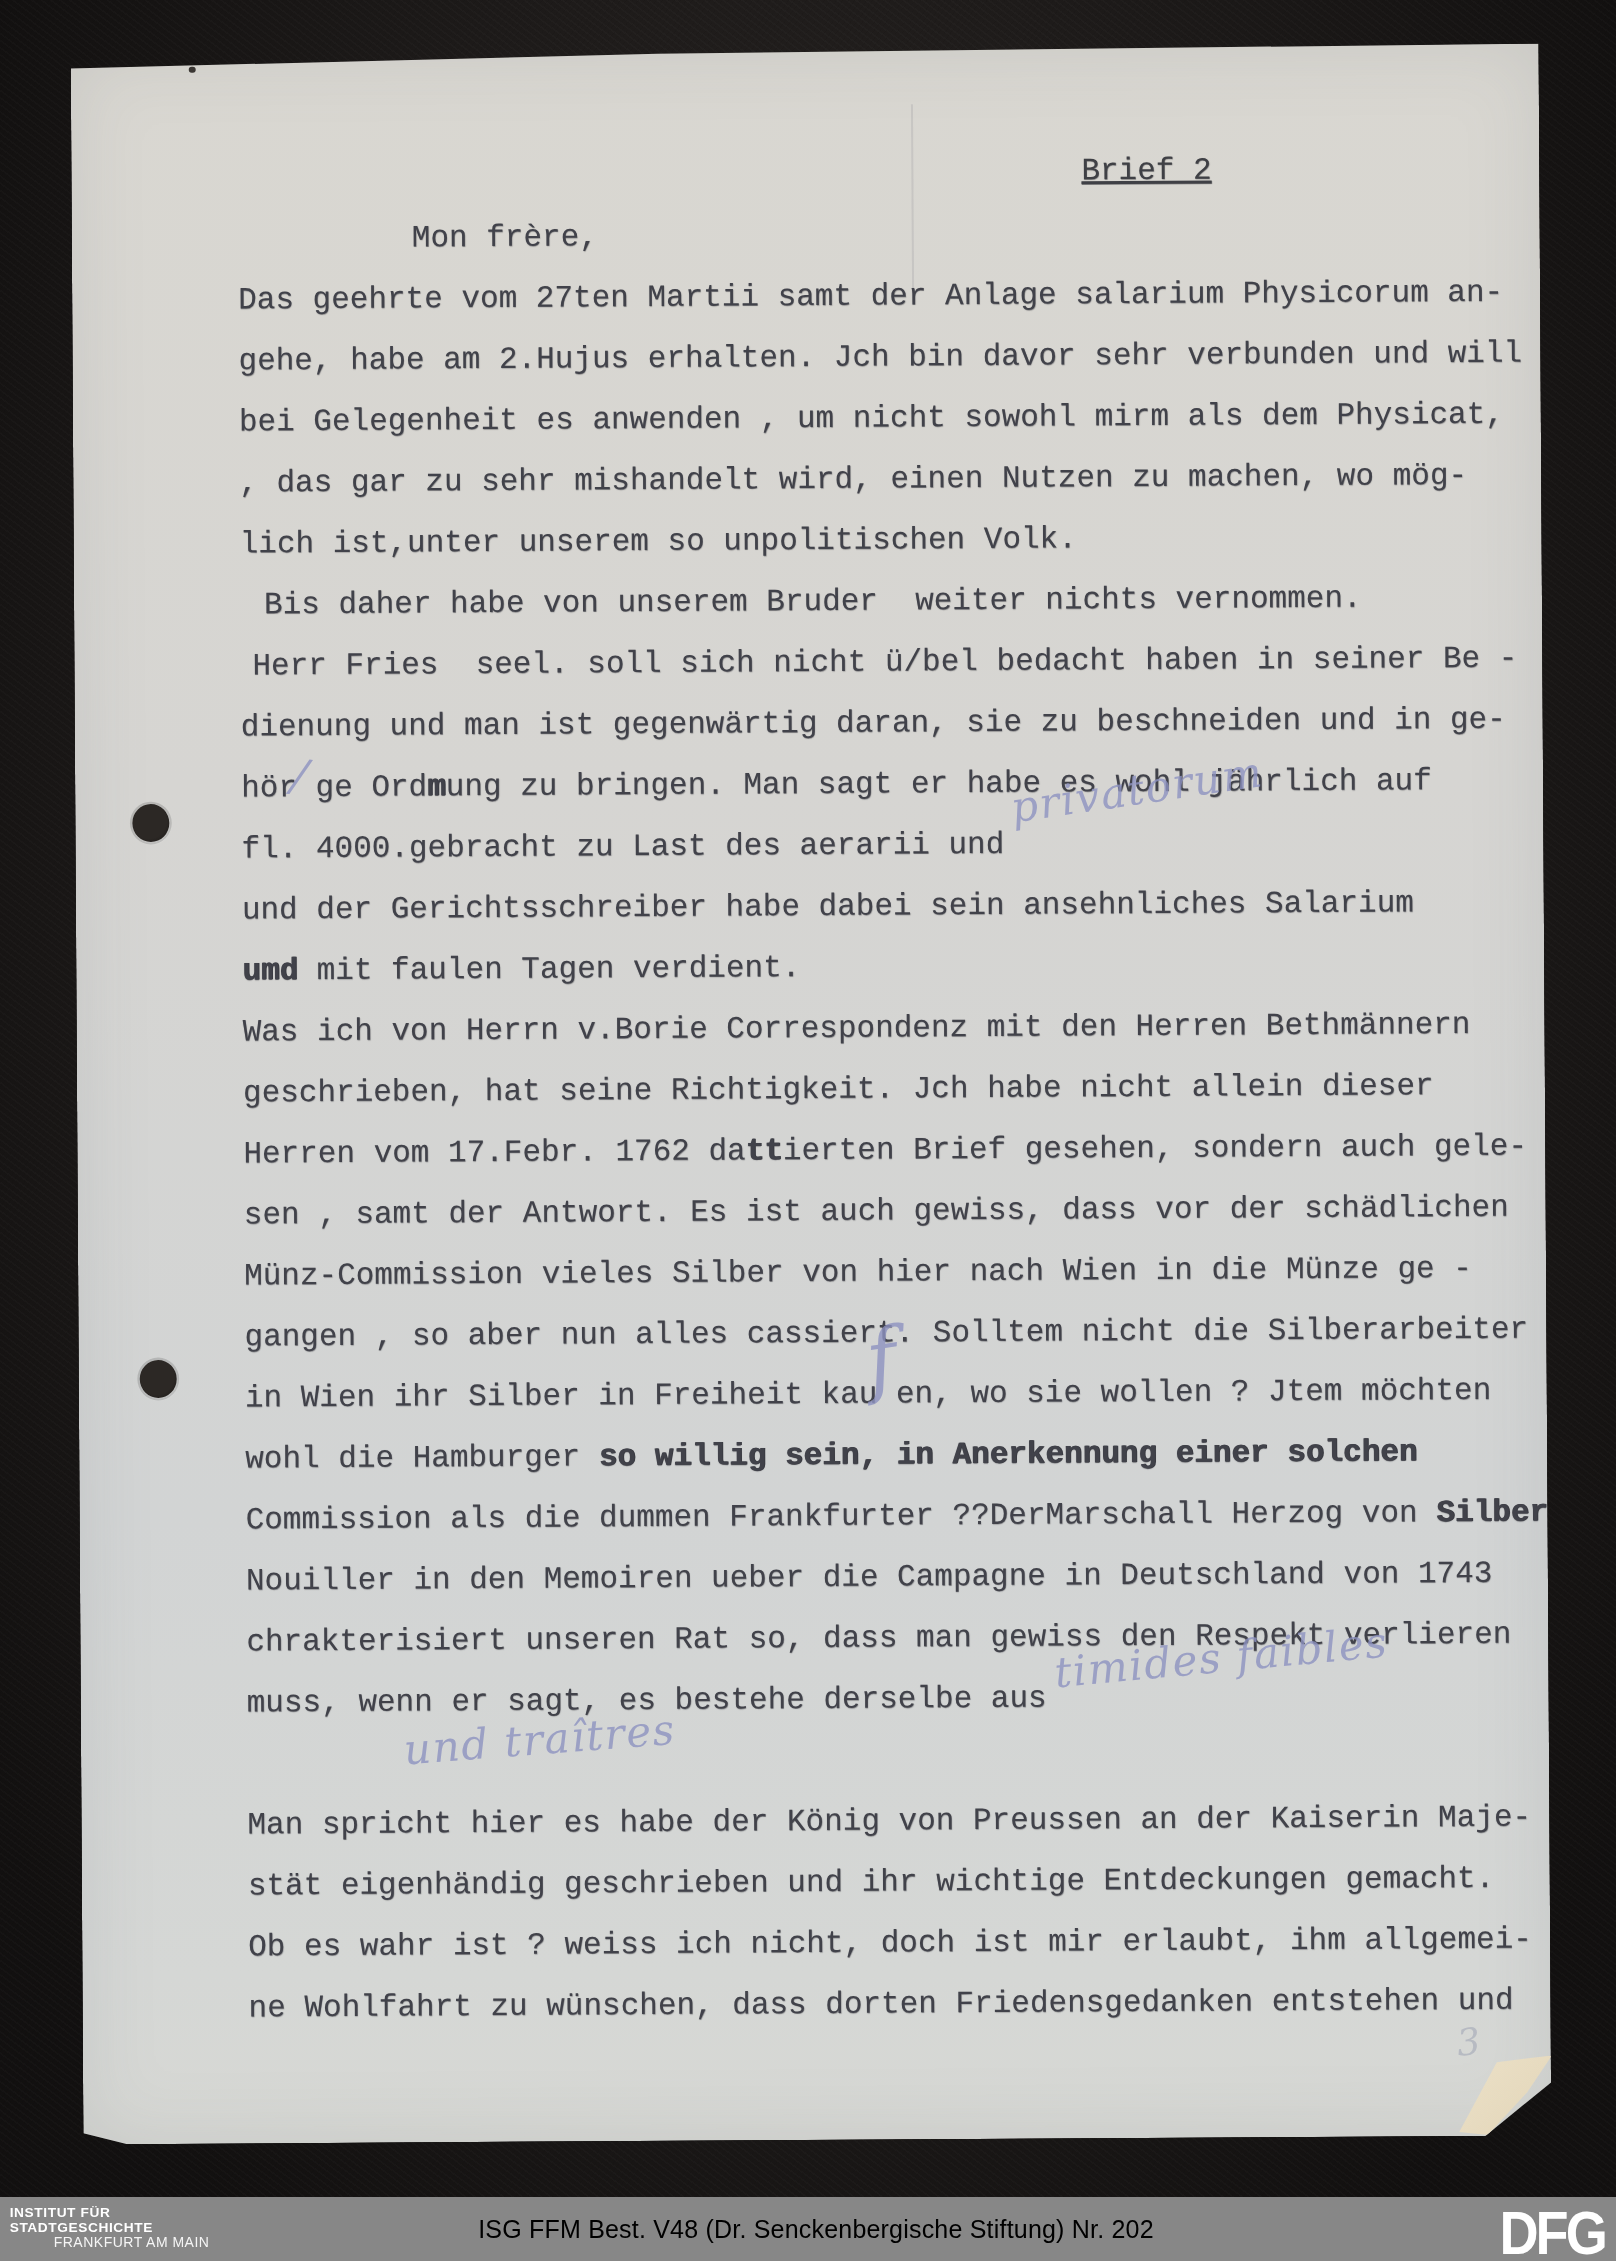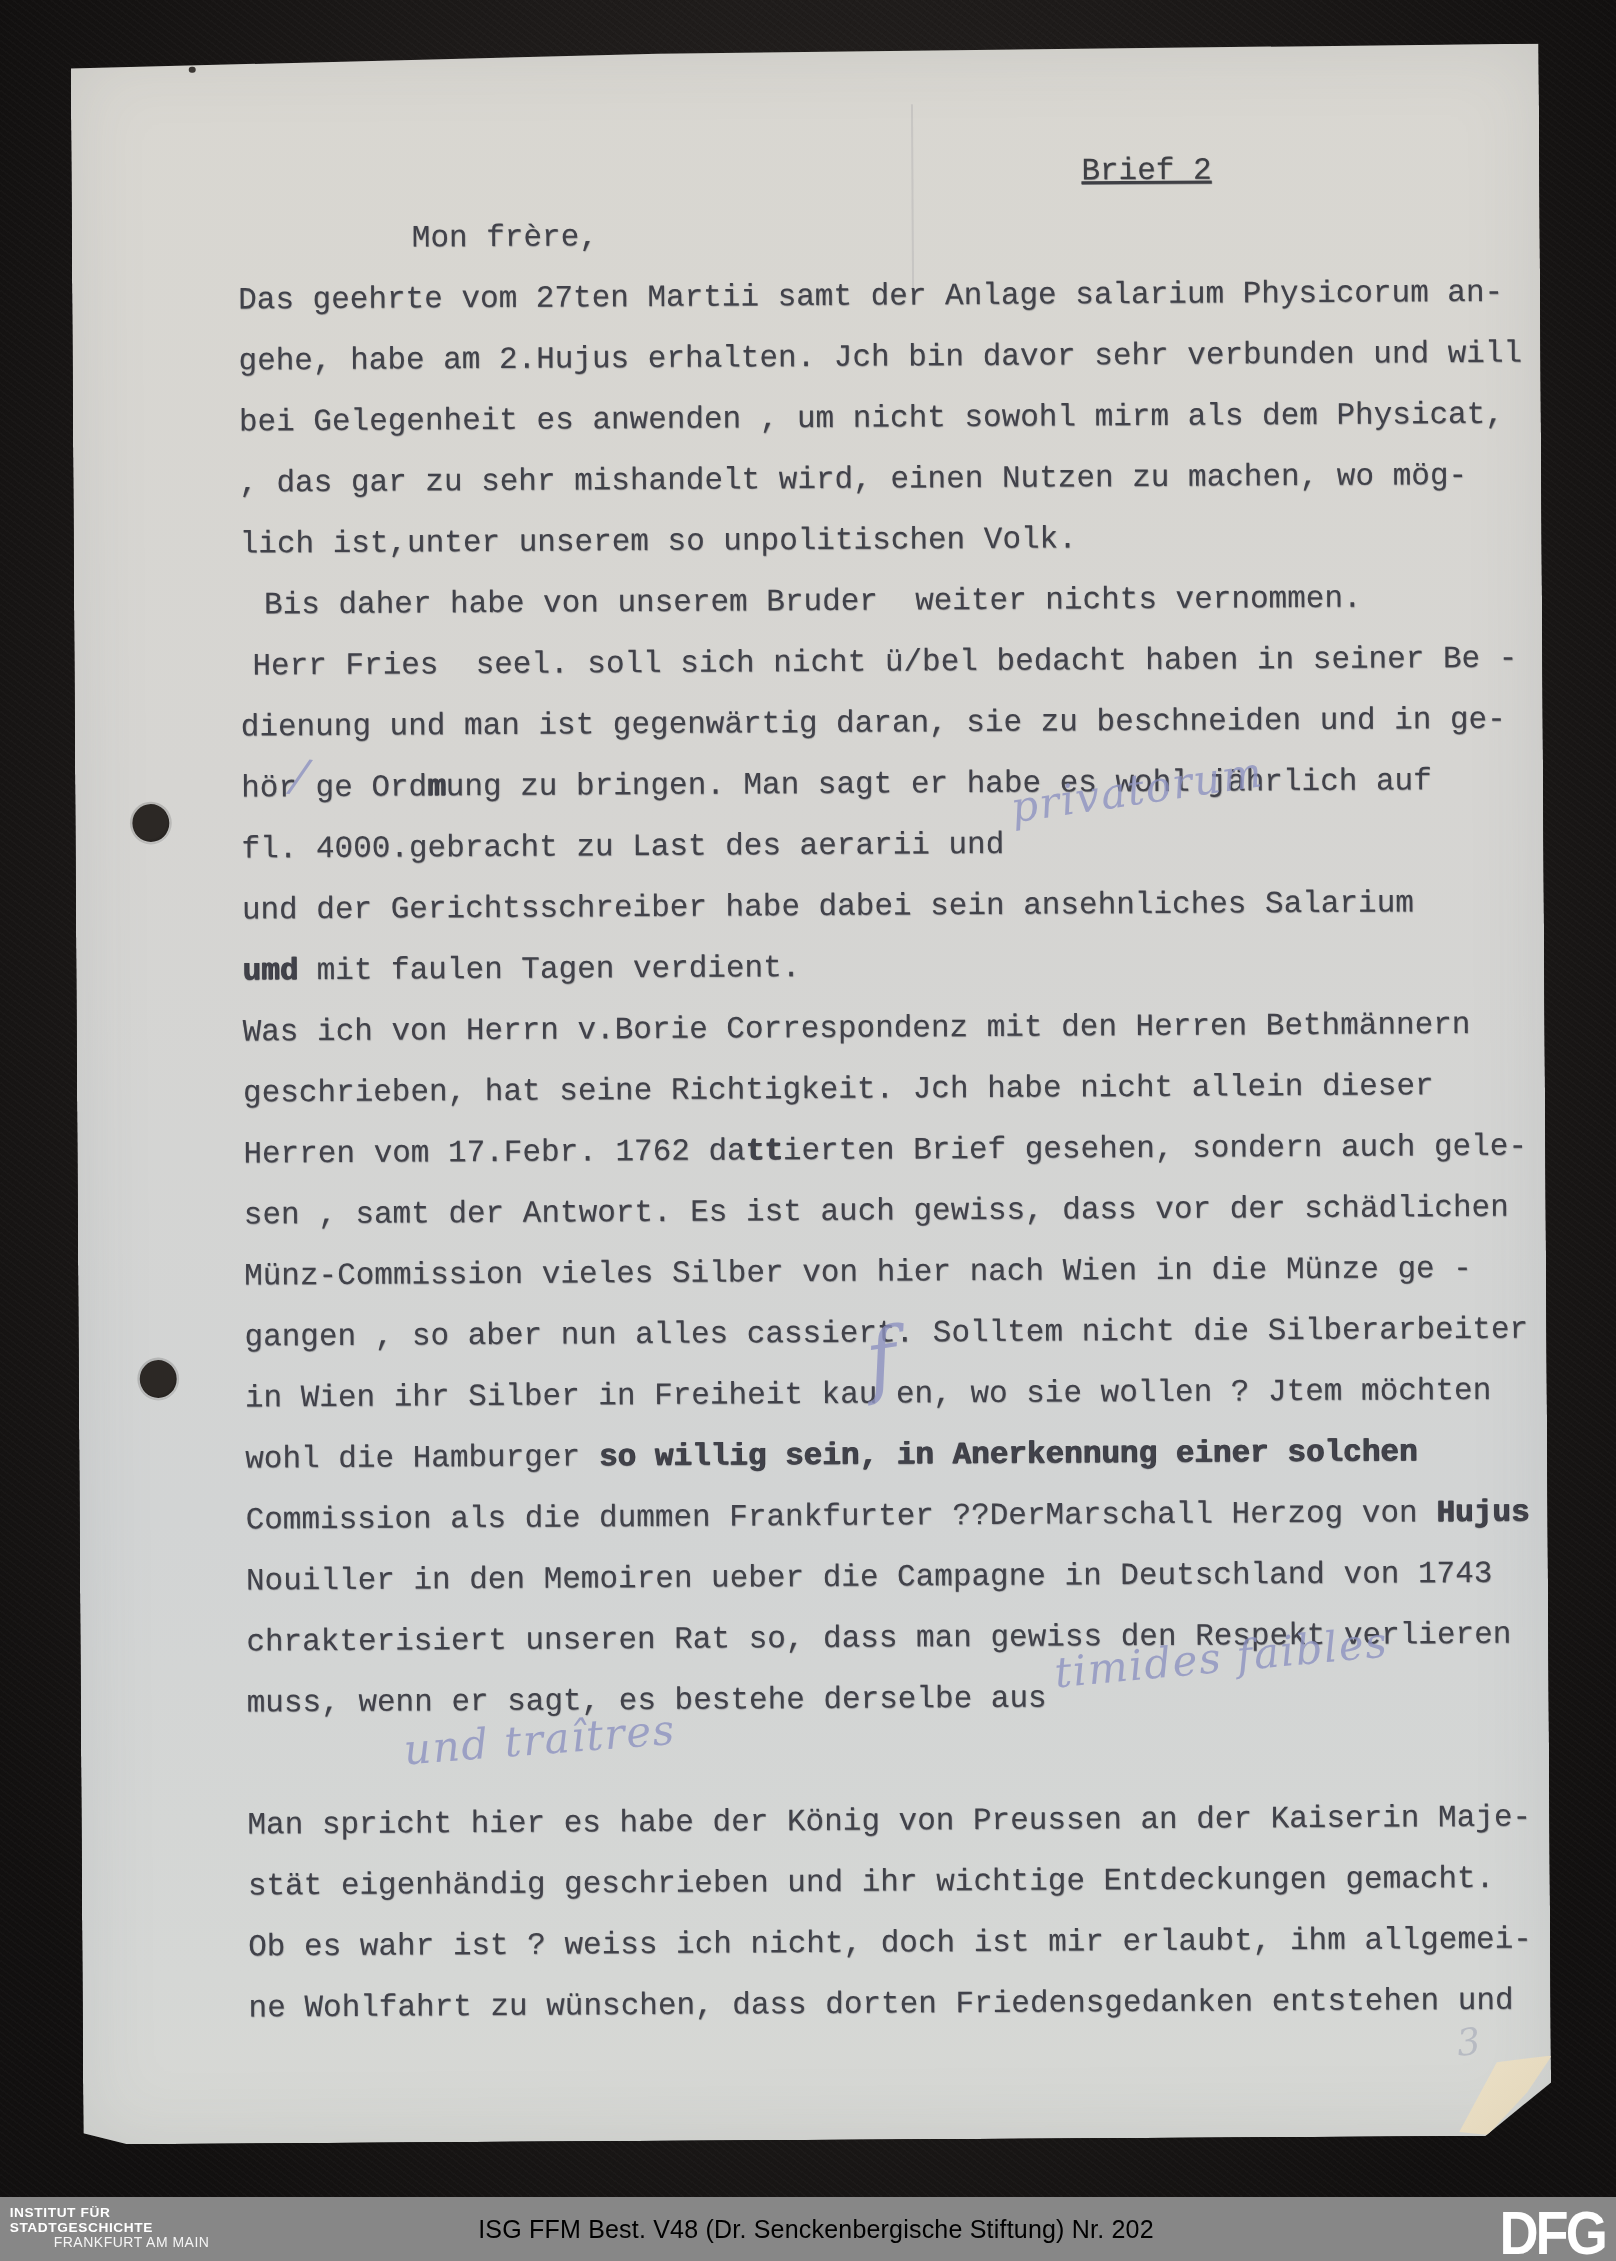--- a/index.html
+++ b/index.html
@@ -87,21 +87,21 @@
       <div class="tline"><span class="seg">und der Gerichtsschreiber habe dabei sein ansehnliches Salarium</span></div>
       <div class="tline"><span class="seg b">umd</span><span class="seg"> mit faulen Tagen verdient.</span></div>
       <div class="tline"><span class="seg">Was ich von Herrn v.Borie Correspondenz mit den Herren Bethmännern</span></div>
       <div class="tline"><span class="seg">geschrieben, hat seine Richtigkeit. Jch habe nicht allein dieser</span></div>
       <div class="tline"><span class="seg">Herren vom 17.Febr. 1762 da</span><span class="seg b">tt</span><span class="seg">ierten Brief gesehen, sondern auch gele-</span></div>
       <div class="tline"><span class="seg">sen , samt der Antwort. Es ist auch gewiss, dass vor der schädlichen</span></div>
       <div class="tline"><span class="seg">Münz-Commission vieles Silber von hier nach Wien in die Münze ge -</span></div>
       <div class="tline"><span class="seg">gangen , so aber nun alles cassiert. Solltem nicht die Silberarbeiter</span></div>
       <div class="tline"><span class="seg">in Wien ihr Silber in Freiheit kau en, wo sie wollen ? Jtem möchten</span></div>
       <div class="tline"><span class="seg">wohl die Hamburger </span><span class="seg b">so willig sein, in Anerkennung einer solchen</span></div>
-      <div class="tline"><span class="seg">Commission als die dummen Frankfurter ??DerMarschall Herzog von </span><span class="seg b">Hujus</span></div>
+      <div class="tline"><span class="seg">Commission als die dummen Frankfurter ??DerMarschall Herzog von </span><span class="seg b">Silber</span></div>
       <div class="tline"><span class="seg">Nouiller in den Memoiren ueber die Campagne in Deutschland von 1743</span></div>
       <div class="tline"><span class="seg">chrakterisiert unseren Rat so, dass man gewiss den Respekt verlieren</span></div>
       <div class="tline"><span class="seg">muss, wenn er sagt, es bestehe derselbe aus</span></div>
       <div class="tline"></div>
       <div class="tline"><span class="seg">Man spricht hier es habe der König von Preussen an der Kaiserin Maje-</span></div>
       <div class="tline"><span class="seg">stät eigenhändig geschrieben und ihr wichtige Entdeckungen gemacht.</span></div>
       <div class="tline"><span class="seg">Ob es wahr ist ? weiss ich nicht, doch ist mir erlaubt, ihm allgemei-</span></div>
       <div class="tline"><span class="seg">ne Wohlfahrt zu wünschen, dass dorten Friedensgedanken entstehen und</span></div>
     </div>
 

